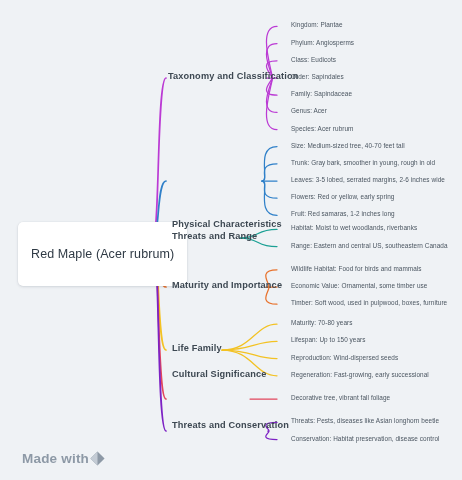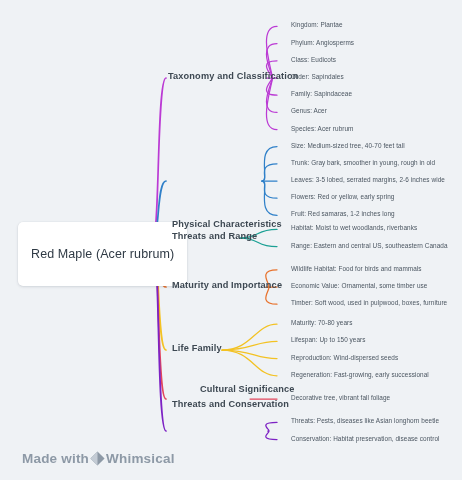--- a/index.html
+++ b/index.html
@@ -130,28 +130,27 @@
       <div class="node leaf-label" style="left: 291px; top: 241.6px;">Range: Eastern and central US, southeastern Canada</div>
       <div class="node branch-label" style="left: 172px; top: 280px;">Maturity and Importance</div>
       <div class="node leaf-label" style="left: 291px; top: 264.8px;">Wildlife Habitat: Food for birds and mammals</div>
       <div class="node leaf-label" style="left: 291px; top: 282px;">Economic Value: Ornamental, some timber use</div>
       <div class="node leaf-label" style="left: 291px; top: 299.2px;">Timber: Soft wood, used in pulpwood, boxes, furniture</div>
       <div class="node branch-label" style="left: 172px; top: 343px;">Life Family</div>
       <div class="node leaf-label" style="left: 291px; top: 319.2px;">Maturity: 70-80 years</div>
       <div class="node leaf-label" style="left: 291px; top: 336.4px;">Lifespan: Up to 150 years</div>
       <div class="node leaf-label" style="left: 291px; top: 353.6px;">Reproduction: Wind-dispersed seeds</div>
       <div class="node leaf-label" style="left: 291px; top: 370.8px;">Regeneration: Fast-growing, early successional</div>
-      <div class="node branch-label" style="left: 172px; top: 384px; margin-left: 28px;">Cultural Significance</div>
+      <div class="node branch-label" style="left: 172px; top: 369px;">Cultural Significance</div>
       <div class="node leaf-label" style="left: 291px; top: 394px;">Decorative tree, vibrant fall foliage</div>
-      <div class="node branch-label" style="left: 172px; top: 399px;">Threats and Conservation</div>
+      <div class="node branch-label" style="left: 172px; top: 420px;">Threats and Conservation</div>
       <div class="node leaf-label" style="left: 291px; top: 417.4px;">Threats: Pests, diseases like Asian longhorn beetle</div>
       <div class="node leaf-label" style="left: 291px; top: 434.6px;">Conservation: Habitat preservation, disease control</div>
     </div>
 
   <div class="footer">
     <span>Made with</span>
     <svg class="wm-logo" viewBox="0 0 24 24">
       <path d="M12 2 L22 12 L12 22 L2 12 Z" fill="#8d99a6"></path>
       <path d="M12 2 L12 22 L2 12 Z" fill="#c3cbd4"></path>
     </svg>
-    <span>Whimsical</span>
   </div>
 </div>
 
 </body></html>

